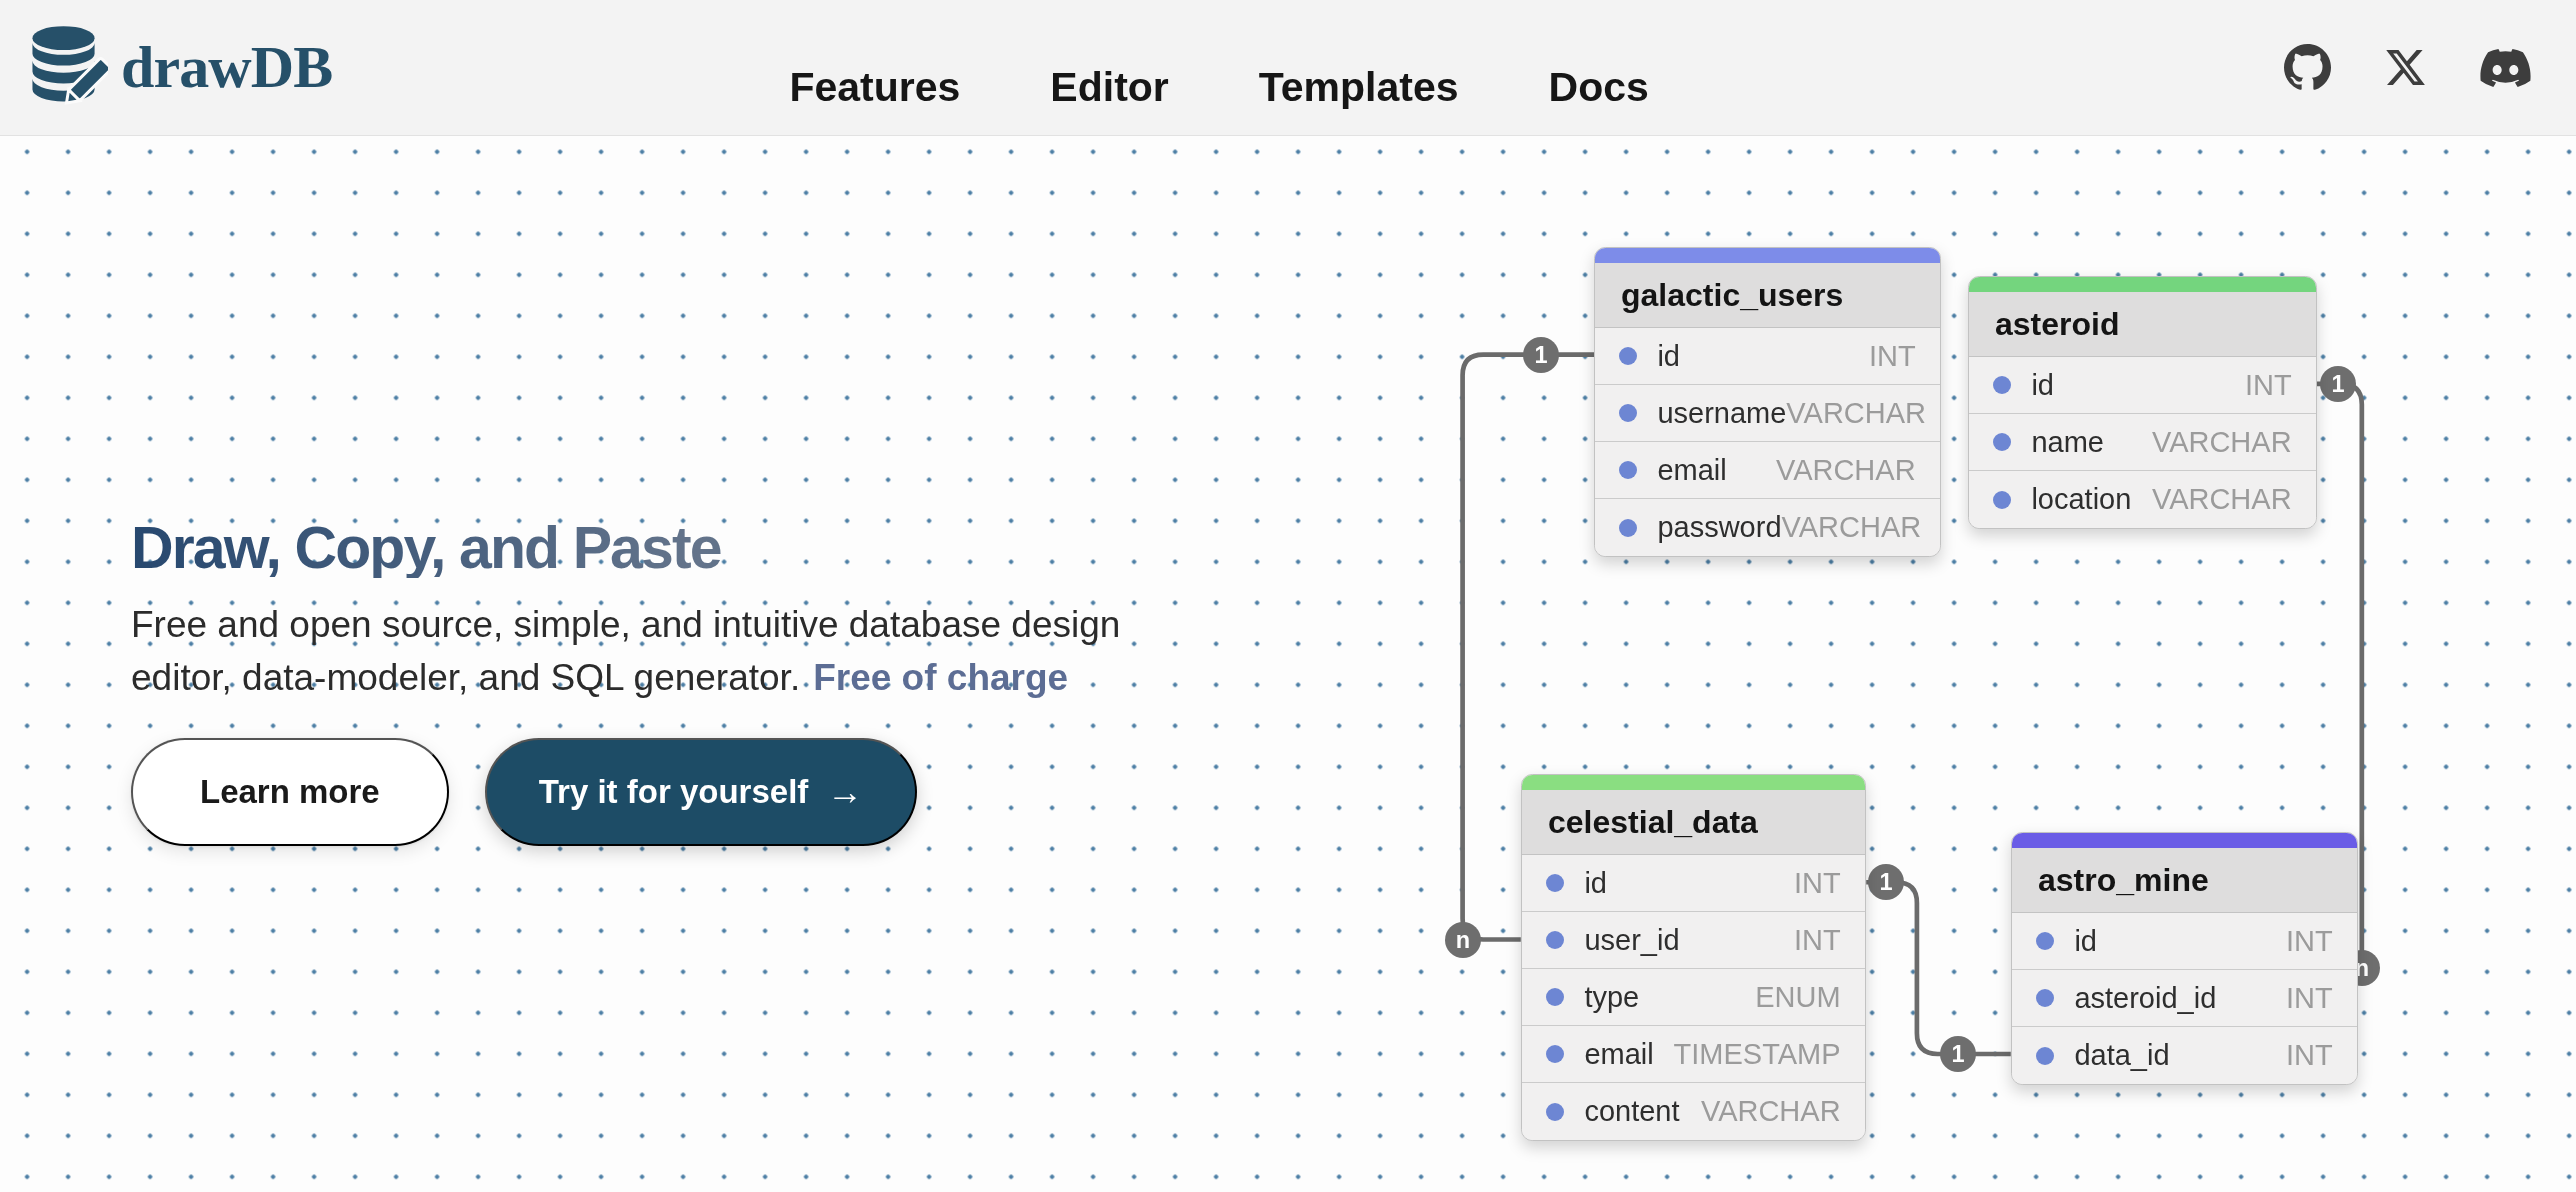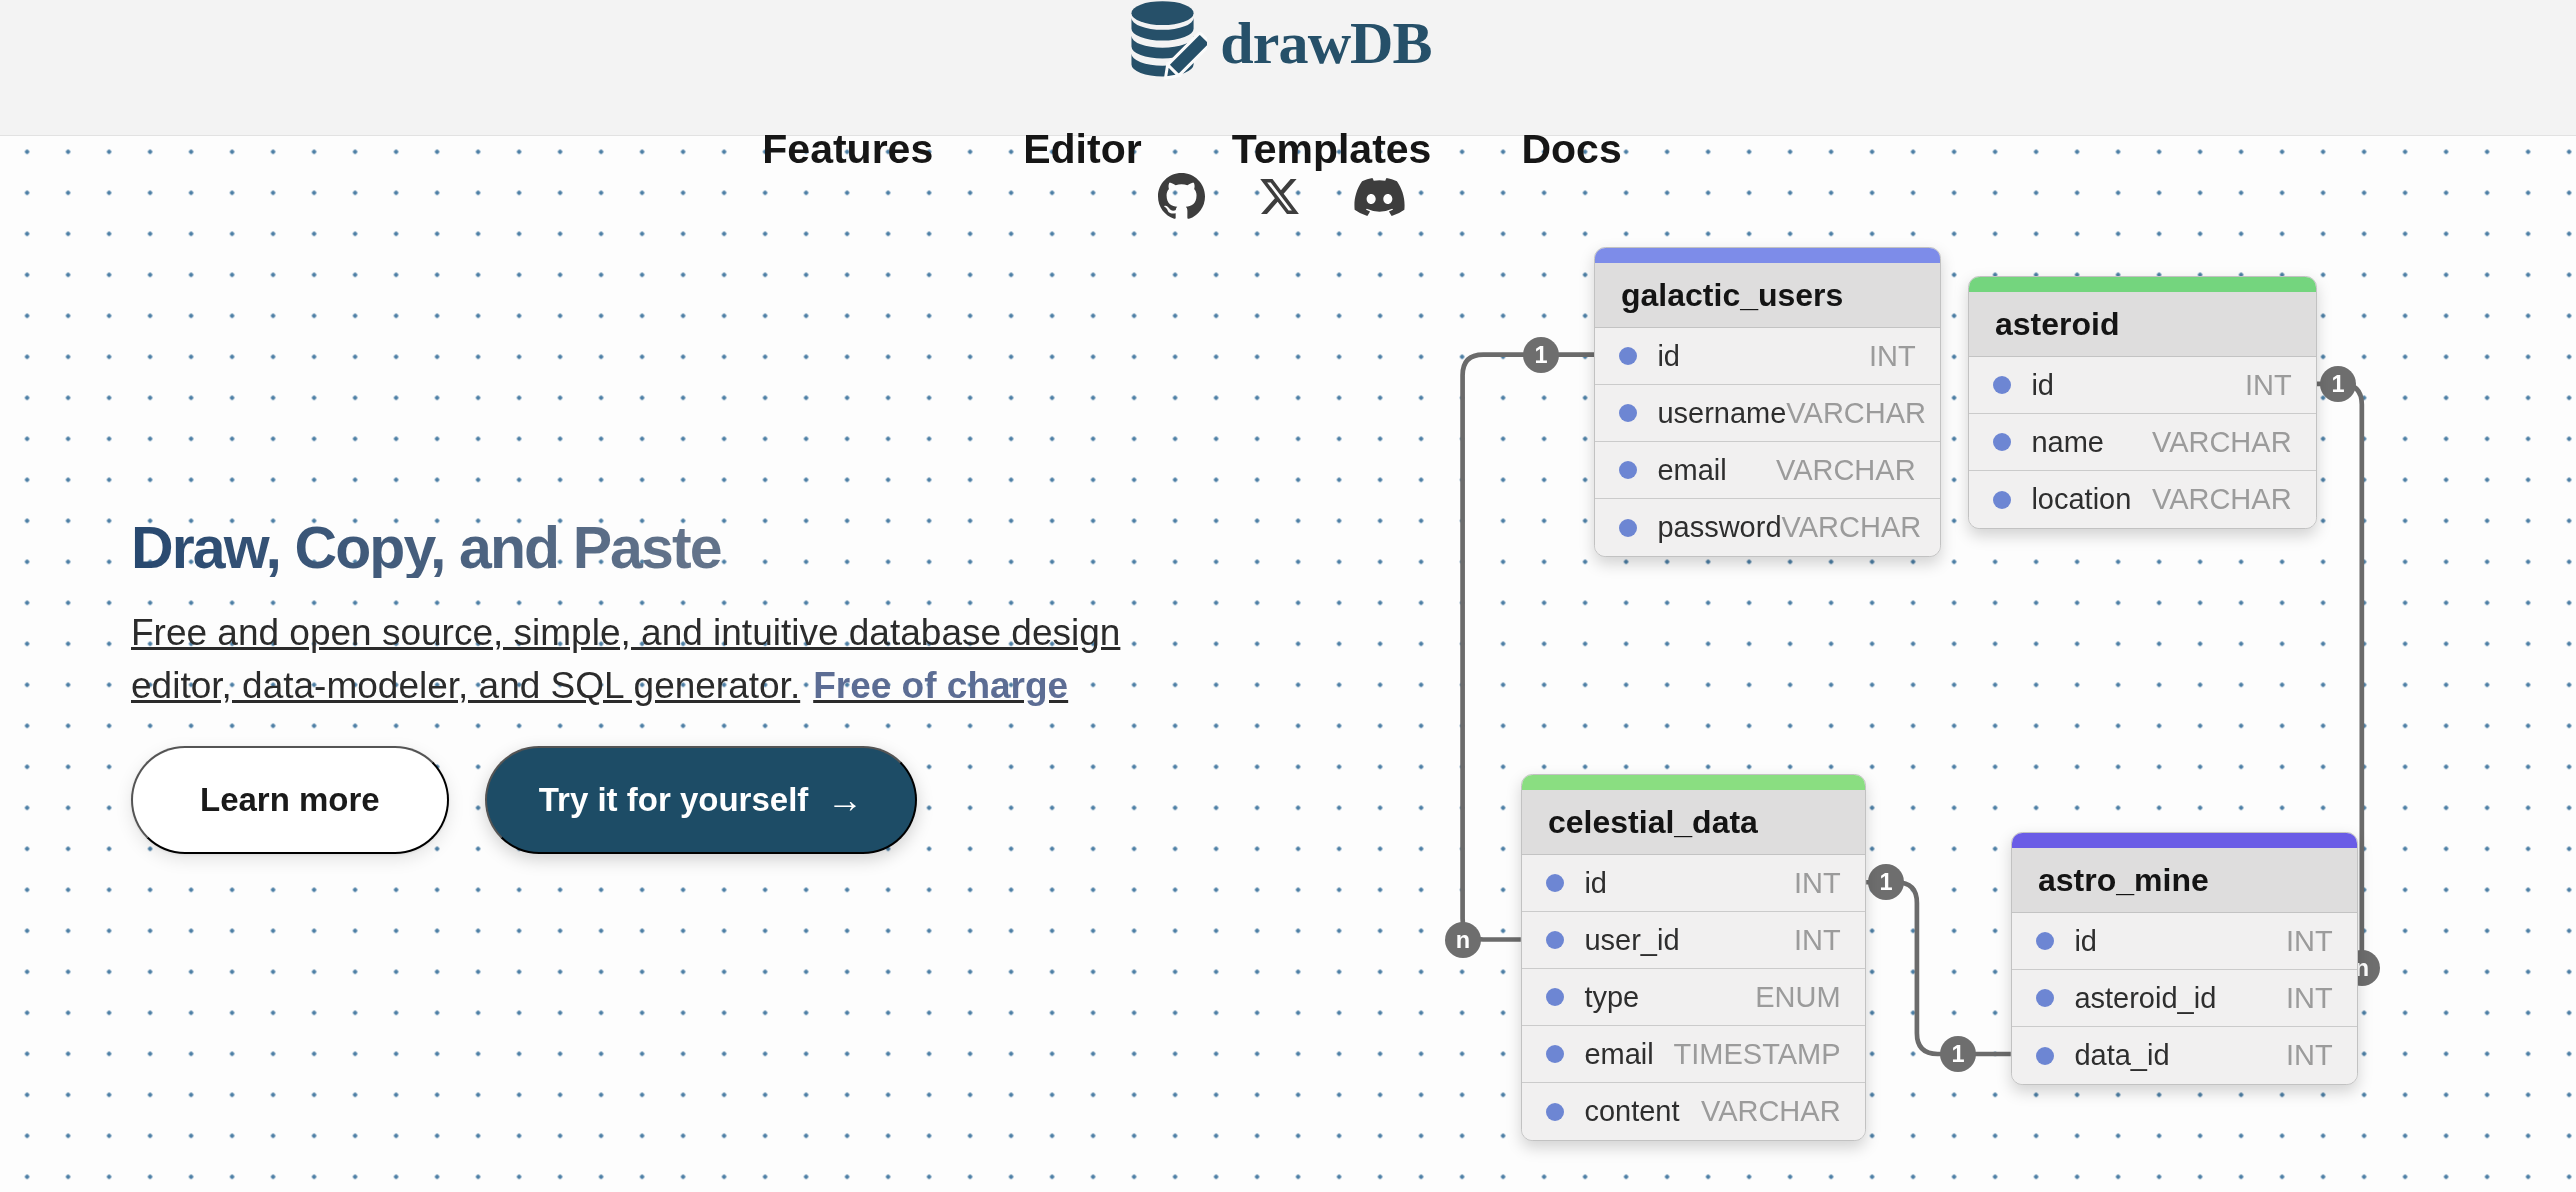--- a/index.html
+++ b/index.html
@@ -8,21 +8,21 @@
     font-family:"Liberation Sans",sans-serif;
     background:var(--canvas-bg,#fdfdfd);
   }
 
   
   .navbar{
     position:absolute;left:0;top:0;width:2576px;height:136px;
     background:var(--navbar-bg,#f3f3f3);
     border-bottom:0.9px solid #e2e2e2;
     display:flex;align-items:center;justify-content:space-between;
-    box-sizing:border-box;padding:0 45px 0 31px;z-index:10;flex-direction:column;
+    box-sizing:border-box;padding:0 45px 0 31px;z-index:10;
   }
   .logo{display:flex;align-items:center;gap:13px;cursor:pointer;}
   .logo svg{display:block;}
   .brand{
     font-family:"Liberation Serif",serif;font-weight:700;font-size:60px;
     color:var(--brand,#265069);letter-spacing:-0.9px;
   }
   .nav-links{display:flex;align-items:center;gap:90px;margin-right:178px;}
   .nav-link{
     font-size:41px;font-weight:700;color:var(--nav-text,#161616);
@@ -43,21 +43,21 @@
     margin:0;font-size:59px;font-weight:700;letter-spacing:-1.9px;line-height:1.0;
     color:#2e4a6e;
   }
   @supports ((-webkit-background-clip:text) or (background-clip:text)){
     .hero h1{
       background:linear-gradient(90deg,var(--heading-from,#27486f) 0%,var(--heading-via,#64748b) 55%,var(--heading-to,#12495e) 100%);
       -webkit-background-clip:text;background-clip:text;color:transparent;
     }
   }
   .hero p{
-    margin:28px 0 0 0;max-width:1033px;font-size:37px;line-height:53px;color:#2b2b2b;text-decoration:underline;
+    margin:20px 0 0 0;max-width:1033px;font-size:37px;line-height:53px;color:#2b2b2b;
   }
   .free-link{
     color:var(--link,#5c6d94);font-weight:700;margin-left:13px;cursor:pointer;white-space:nowrap;
   }
   .actions{display:flex;align-items:center;gap:36px;margin-top:34px;}
   .btn{
     height:108px;border-radius:56px;display:inline-flex;align-items:center;justify-content:center;
     font-size:33px;font-weight:700;cursor:pointer;box-sizing:border-box;white-space:nowrap;
   }
   .btn-light{

